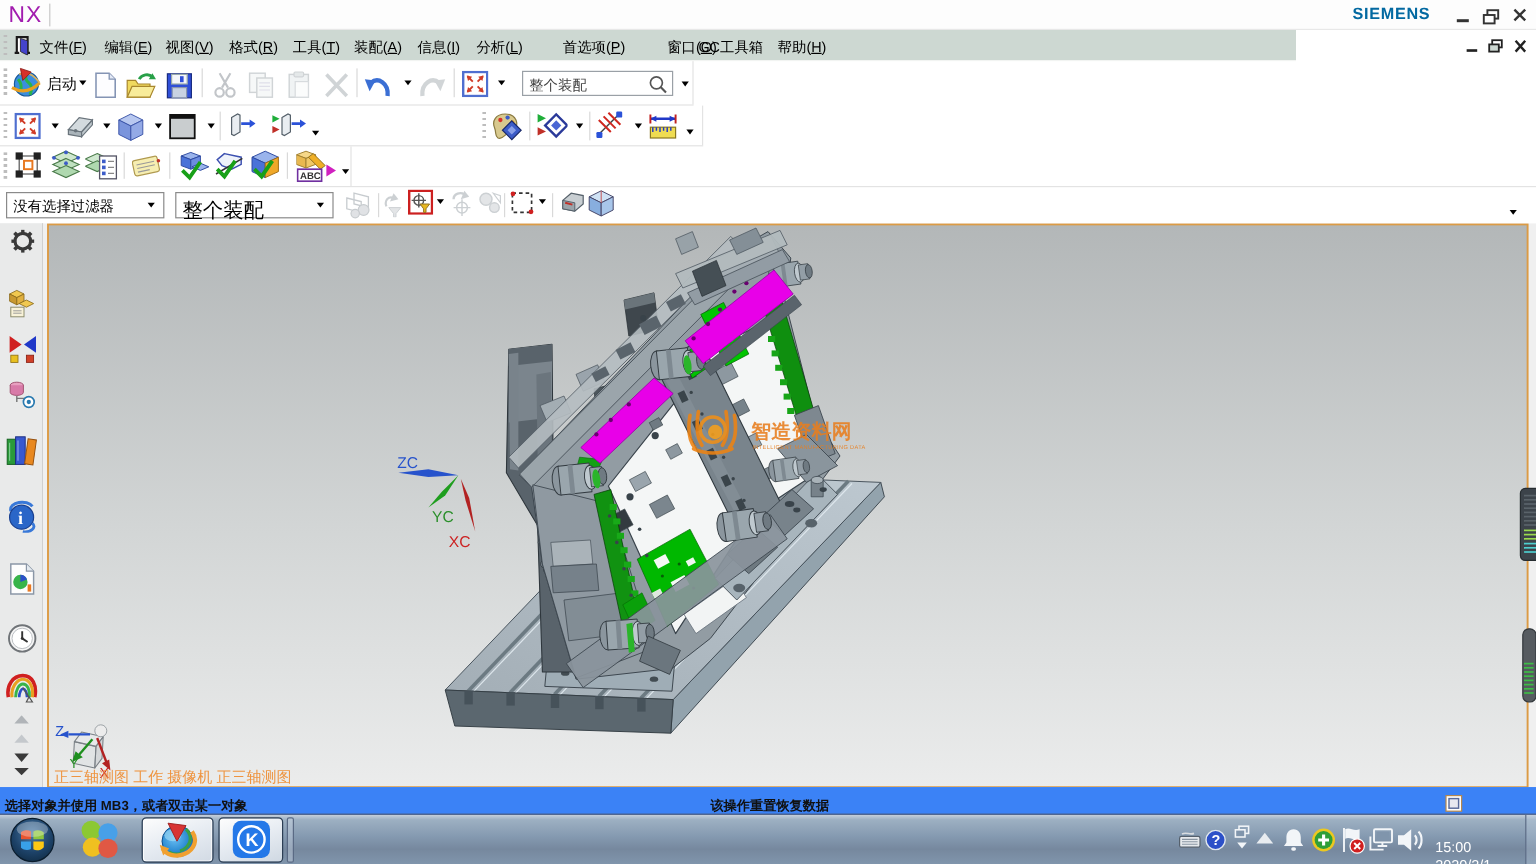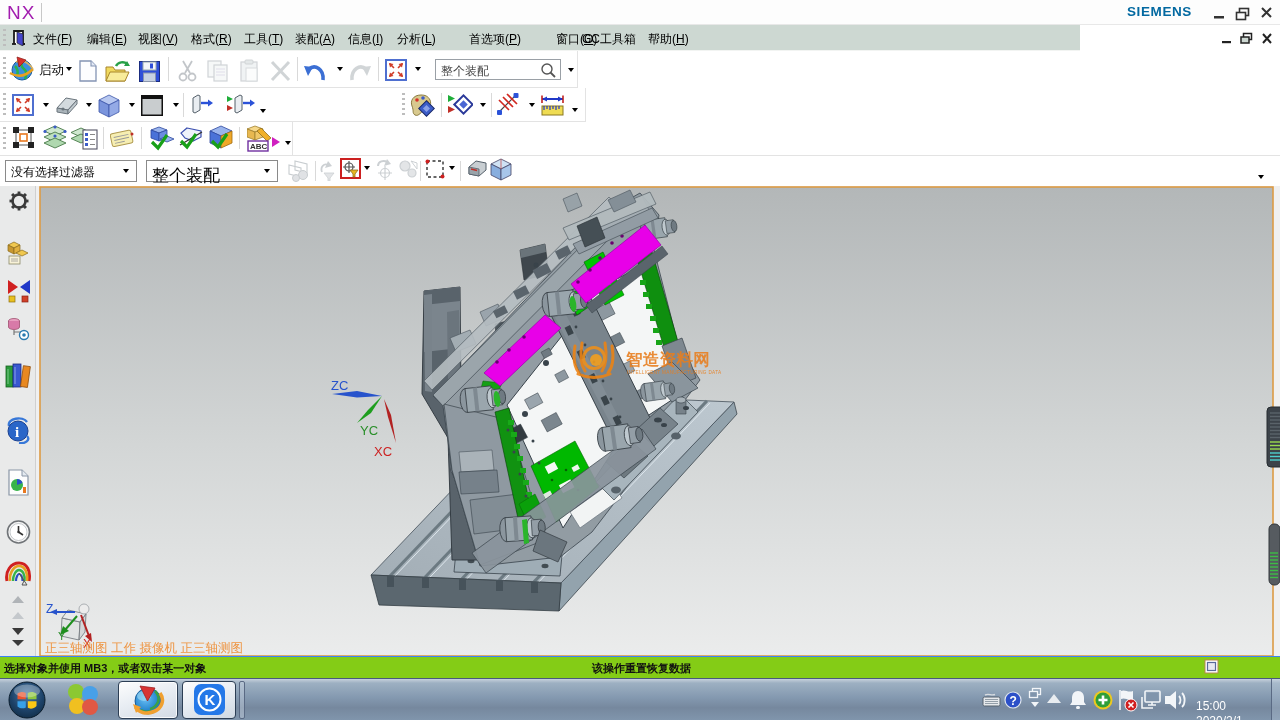--- a/index.html
+++ b/index.html
@@ -726,21 +726,21 @@
           <line x1="1270" y1="563.5" x2="1278" y2="563.5"></line>
       <line x1="1270" y1="567" x2="1278" y2="567"></line>
           <line x1="1270" y1="570.5" x2="1278" y2="570.5"></line>
       <line x1="1270" y1="574" x2="1278" y2="574"></line>
           <line x1="1270" y1="577.5" x2="1278" y2="577.5"></line>
     </g>
   </g>
   </g>
 </svg>
 
-<div class="abs" id="status" style="left:0;top:656px;width:1280px;height:24px;background:#84cc16;border-top:1px solid #3b82f6;border-bottom:1px solid #cfcfcf">
+<div class="abs" id="status" style="left:0;top:656px;width:1280px;height:24px;background:#3b82f6;border-top:4px solid #3b82f6;border-bottom:1px solid #cfcfcf">
   <div class="abs" style="left:4px;top:4px;font-size:11px;font-weight:bold;color:#111">选择对象并使用 MB3，或者双击某一对象</div>
   <div class="abs" style="left:592px;top:4px;font-size:11px;font-weight:bold;color:#111">该操作重置恢复数据</div>
   <svg class="abs" style="left:1204px;top:2px" width="16" height="16">
     <rect x="1" y="1" width="13" height="13" fill="#fefefe" stroke="#b5884f" stroke-width="1"></rect>
     <rect x="3.5" y="3.5" width="8" height="8" fill="#e8e8f0" stroke="#5a6a9a" stroke-width="1.2"></rect>
   </svg>
 </div>
 
 <div class="abs" id="task" style="left:0;top:678px;width:1280px;height:42px;background:linear-gradient(#c6d0dc 0%,#9db0c2 10%,#8499b0 45%,#76889e 70%,#8095ac 100%);border-top:1px solid #49597a">
 

